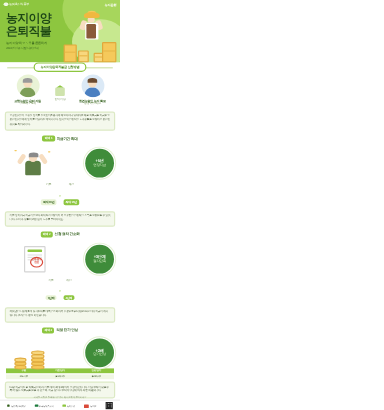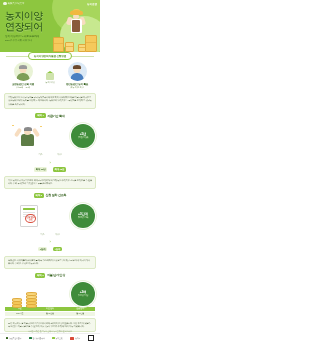--- a/index.html
+++ b/index.html
@@ -45,21 +45,21 @@
   }
   .hdr-brand {
     font-size:2.6px; color:#ffffff; font-weight:bold;
     letter-spacing:-.1px; white-space:nowrap; opacity:.95;
   }
 
   .hdr-title {
     position:absolute; left:5px; top:10px; z-index:8;
   }
   .hdr-title .l1, .hdr-title .l2 {
-    font-size:10px; font-weight:normal; color:#1d4a10;
+    font-size:10px; font-weight:bold; color:#1d4a10;
     letter-spacing:-.6px; line-height:11px; white-space:nowrap;
     text-shadow:0 .5px 0 rgba(255,255,255,.25);
   }
   .hdr-sub {
     position:absolute; left:5px; top:34px; z-index:8;
     font-size:2.6px; color:#2f5d18; letter-spacing:-.15px; white-space:nowrap;
   }
   .hdr-sub2 {
     position:absolute; left:5px; top:38.5px; z-index:8;
     font-size:2.4px; color:#3c6b22; letter-spacing:-.15px; white-space:nowrap;
@@ -323,21 +323,21 @@
   <div class="hdr-toprow">
     <span class="hdr-gov">
       <span class="gov-mark"></span>
       <span class="hdr-gov-txt">농림축산식품부</span>
     </span>
     <span class="hdr-brand">농지은행</span>
   </div>
 
   <div class="hdr-title">
     <div class="l1">농지이양</div>
-    <div class="l2">연장되어</div>
+    <div class="l2">은퇴직불</div>
   </div>
   <div class="hdr-sub">농지 이양 하고 노후를 튼튼하게</div>
   <div class="hdr-sub2">2024년 신규 시행 사업 안내</div>
 
   <div class="illus">
     <div class="box b1"></div>
     <div class="box b2"></div>
     <div class="box b4"></div>
     <div class="box b3"></div>
     <div class="farmer">

